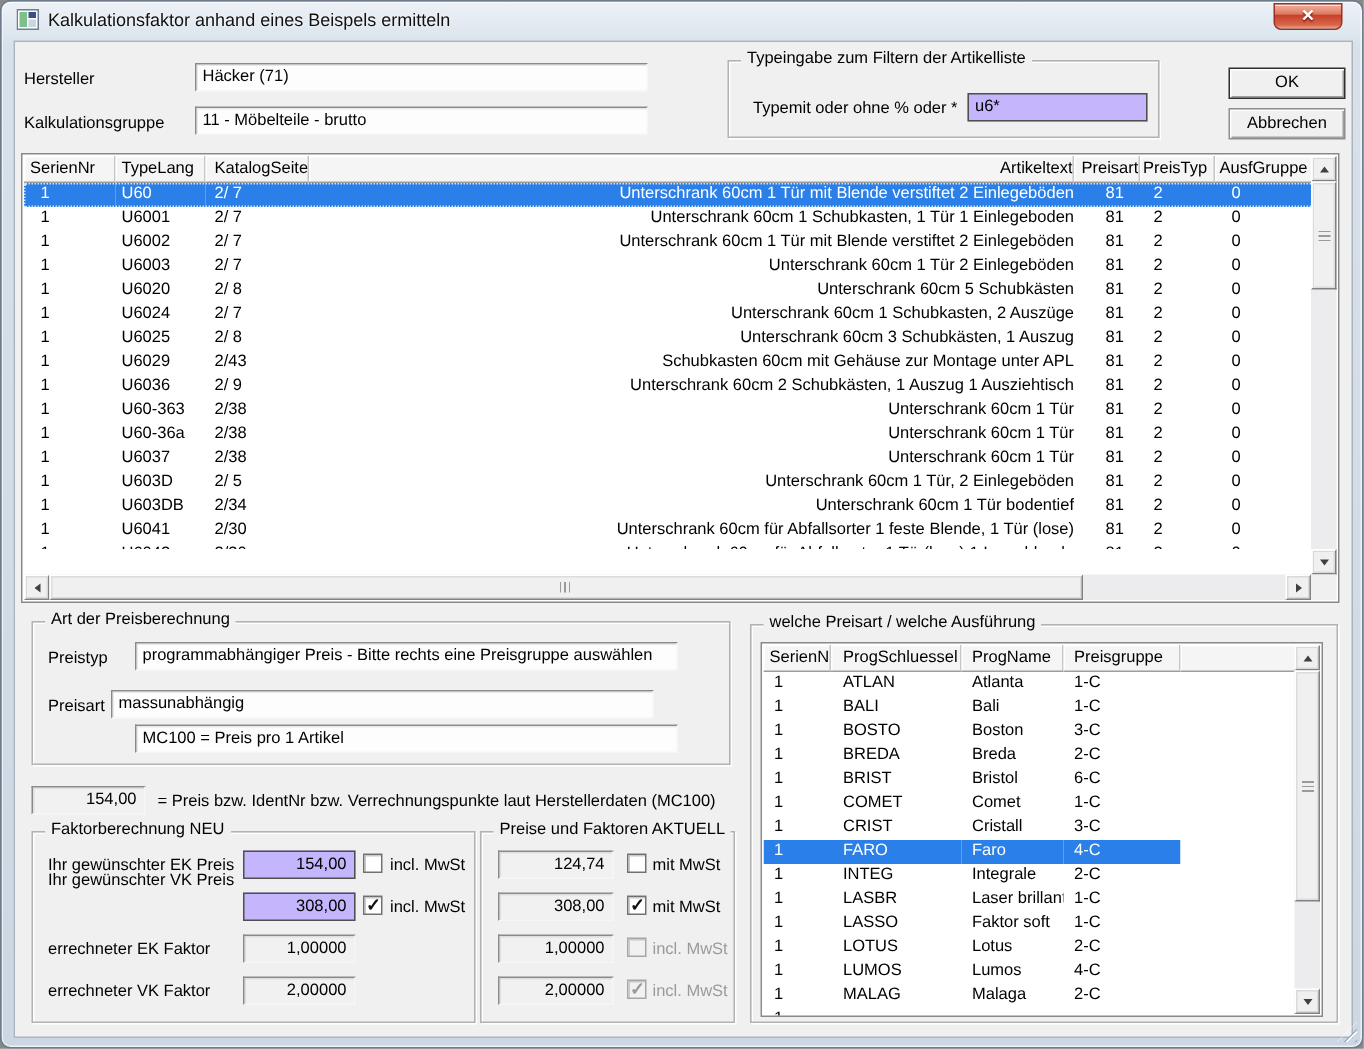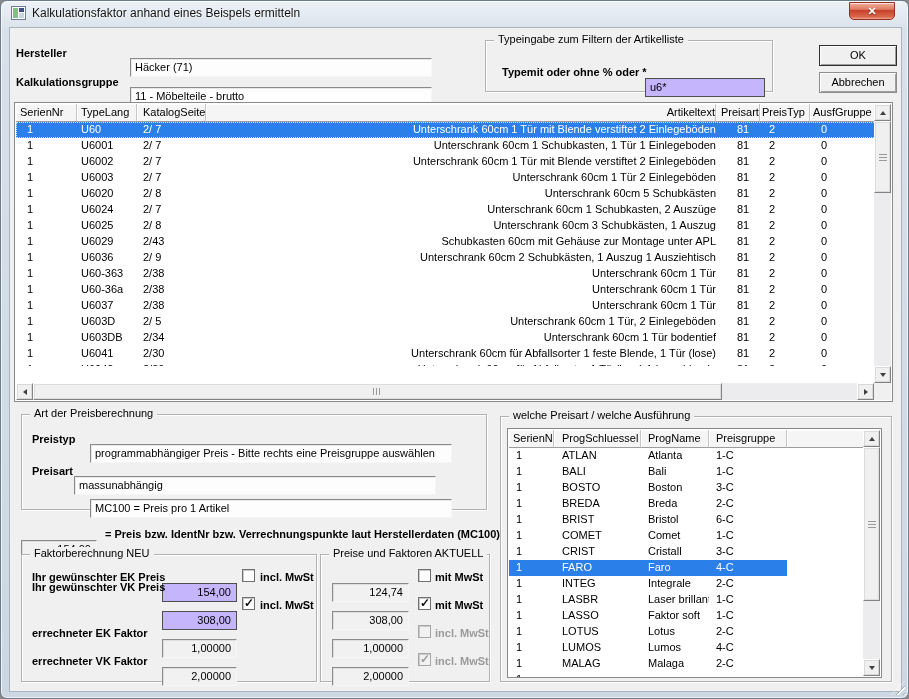--- a/index.html
+++ b/index.html
@@ -8,24 +8,24 @@
        font-size:11px;color:#000;background:linear-gradient(#edf2f8,#d8e1ea 30px,#ccd7e3);
        border:1px solid #6d7c8c;border-radius:7px;box-shadow:inset 0 0 0 1px rgba(255,255,255,.65);overflow:hidden;}
   .titlebar{position:absolute;left:0;top:0;right:0;height:24px;}
   .title-icon{position:absolute;left:10px;top:5px;width:15px;height:14px;}
   .title-text{position:absolute;left:31px;top:5px;font-size:12px;color:#111;text-shadow:0 0 2px #fff;}
   .close-btn{position:absolute;left:848px;top:1px;width:46px;height:18px;border:1px solid #973125;
        border-radius:0 0 5px 5px;background:linear-gradient(#f3b0a0,#dd7a60 40%,#c6402a 45%,#d9664a 85%,#eda68c);
        box-shadow:inset 0 1px 0 rgba(255,255,255,.6);text-align:center;cursor:pointer;}
   .close-x{color:#fff;font-weight:bold;font-size:11px;line-height:16px;text-shadow:0 1px 1px #7e2418;}
   .client{position:absolute;left:8px;top:26px;width:893px;height:665px;background:#f0f0f0;border:1px solid #aab4bf;}
-  .lbl{position:absolute;white-space:nowrap;font-weight:bold;}
+  .lbl{position:absolute;white-space:nowrap;}
   .dim{color:#9a9a9a;}
   .field{position:absolute;background:#fdfdfd;border:1px solid #8a8a8a;border-bottom-color:#f6f6f6;border-right-color:#f6f6f6;
-       box-shadow:inset 1px 1px 0 rgba(0,0,0,.08);padding:2px 4px 0 4px;white-space:nowrap;overflow:hidden;height:19px;margin-top:16px;}
+       box-shadow:inset 1px 1px 0 rgba(0,0,0,.08);padding:2px 4px 0 4px;white-space:nowrap;overflow:hidden;height:19px;}
   .ro{background:#f1f1f1;}
   .edit{background:#c4b5fd;border:1px solid #4f4f4f;box-shadow:none;}
   .num{text-align:right;padding-right:5px;}
   .groupbox{position:absolute;border:1px solid #b2b2b2;box-shadow:inset 1px 1px 0 #fff,1px 1px 0 #fff;}
   .legend{position:absolute;top:-8px;left:8px;background:#f0f0f0;padding:0 4px;white-space:nowrap;}
   .btn{position:absolute;background:#f0f0f0;border:1px solid #8e8e8e;
        box-shadow:inset 1px 1px 0 #fff,inset -1px -1px 0 #9f9f9f;text-align:center;padding-top:3px;cursor:pointer;}
   .btn.default{border:1px solid #2f2f2f;}
   
   .lv{position:absolute;background:#fff;border:1px solid #898989;}

